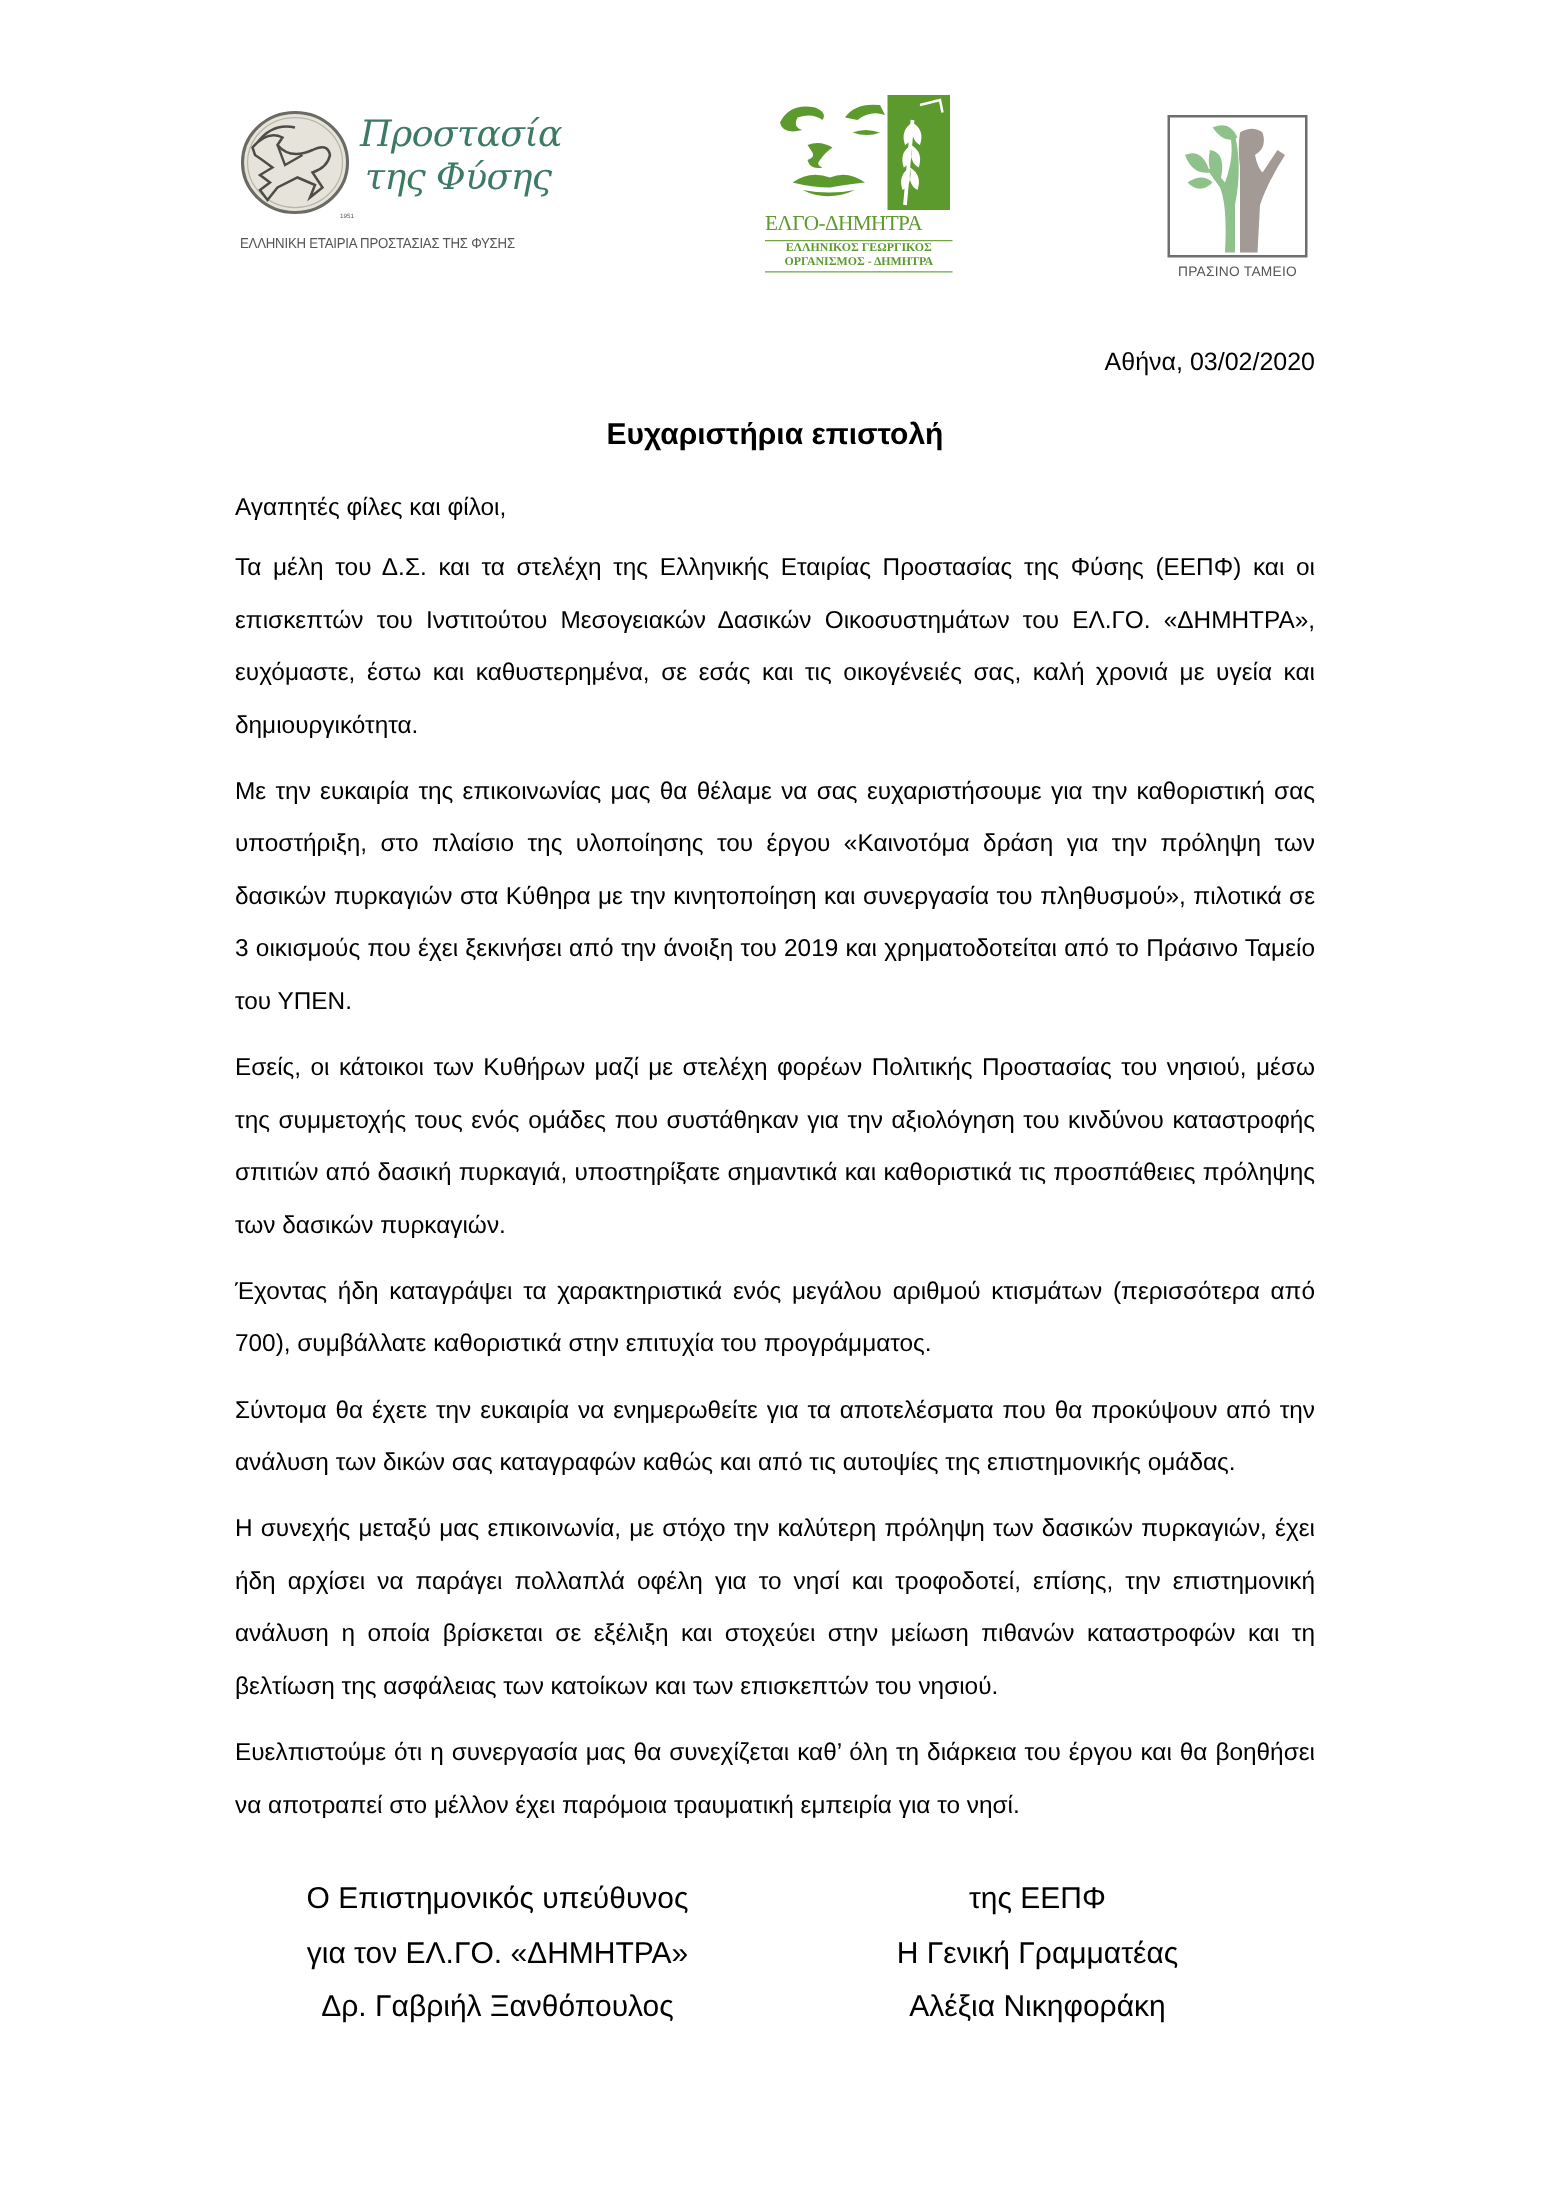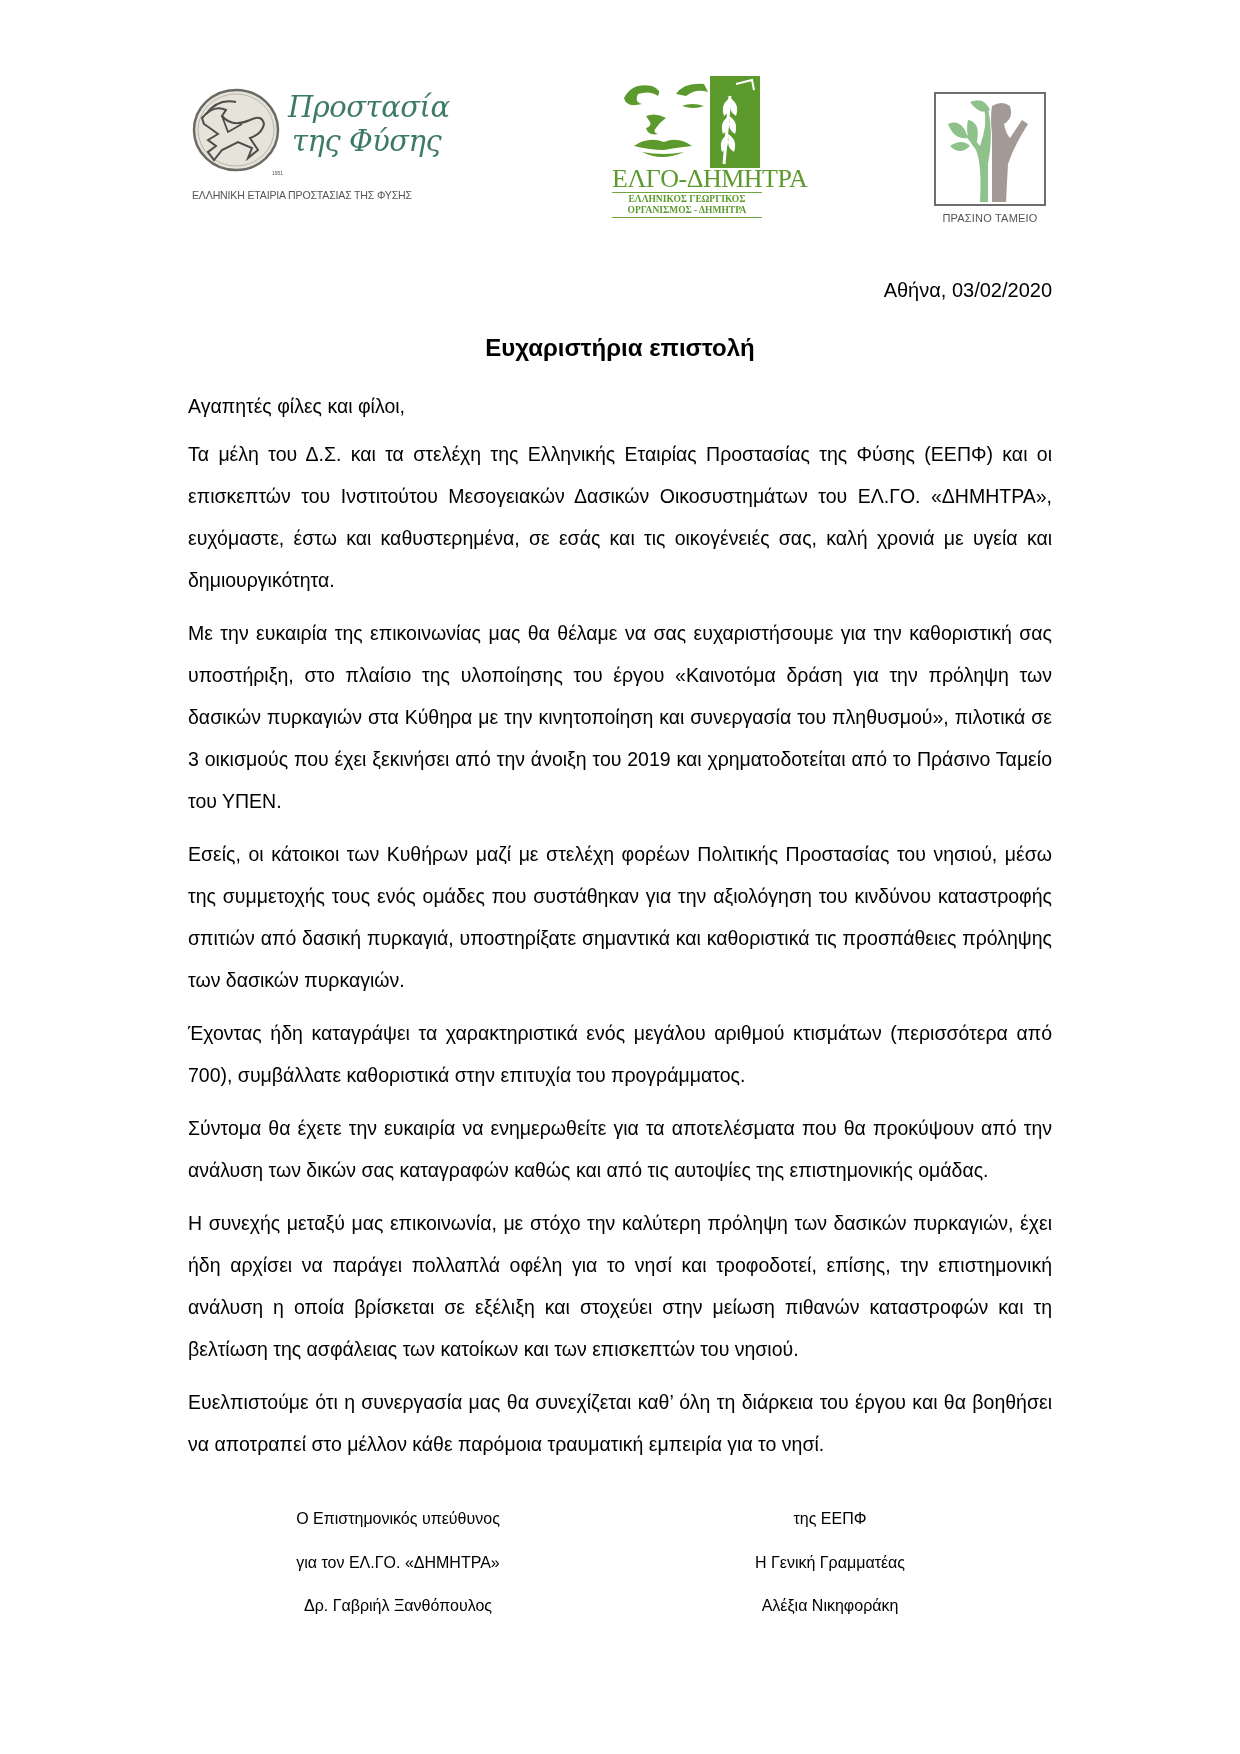--- a/index.html
+++ b/index.html
@@ -12,41 +12,41 @@
   .logo1 .coin { position: absolute; left: 2px; top: 2px; width: 88px; height: 84px; }
   .logo1 .title { position: absolute; left: 98px; top: 4px; font-family: "DejaVu Serif", serif;
                   font-style: italic; color: #3d7a63; font-size: 29px; line-height: 34px; letter-spacing: -0.5px; }
   .logo1 .year { position: absolute; left: 82px; top: 84px; font-size: 5px; color: #555; }
   .logo1 .caption { position: absolute; left: 2px; top: 103px; font-size: 11.5px; color: #555; letter-spacing: -0.2px;
                     transform: scaleX(0.92); transform-origin: left top; white-space: nowrap; }
 
   
   .logo2 { left: 612px; top: 76px; width: 160px; height: 140px; }
   .logo2 .mark { position: absolute; left: 0; top: 0; width: 150px; height: 92px; }
-  .logo2 .name { position: absolute; left: 0; top: 92px; width: 150px; text-align: right;
-                 font-family: "Liberation Serif", serif; color: #5c9a2e; font-size: 26px; line-height: 22px;
+  .logo2 .name { position: absolute; left: 0; top: 92px; width: 150px; text-align: left;
+                 font-family: "Liberation Serif", serif; color: #5c9a2e; font-size: 17px; line-height: 22px;
                  letter-spacing: -0.5px; white-space: nowrap; }
   .logo2 .rule { position: absolute; left: 0; width: 150px; height: 1px; background: #6fa63e; }
   .logo2 .sub { position: absolute; left: 0; width: 150px; text-align: center; font-family: "Liberation Serif", serif;
                 color: #5c9a2e; font-size: 9.5px; font-weight: bold; line-height: 11px; white-space: nowrap; }
 
   
   .logo3 { left: 934px; top: 92px; width: 116px; height: 140px; }
   .logo3 .box { position: absolute; left: 0; top: 0; width: 108px; height: 110px; border: 2px solid #6e6e6e; }
   .logo3 .caption { position: absolute; left: -6px; top: 120px; width: 124px; text-align: center; font-size: 11px;
                     color: #555; letter-spacing: 0.2px; white-space: nowrap; }
 
   .date { right: 188px; top: 279px; font-size: 20px; }
   .doc-title { left: 0; width: 1240px; top: 334px; text-align: center; font-size: 24px; font-weight: bold; }
 
   .body { left: 188px; width: 864px; top: 385px; font-size: 19.5px; }
   .body p { margin: 0 0 11px 0; line-height: 42px; text-align: justify; }
   .body p.greeting { margin-bottom: 6px; }
 
-  .sig { top: 1497px; width: 320px; text-align: center; font-size: 16px; line-height: 43.5px; }
+  .sig { top: 1497px; width: 320px; text-align: center; font-size: 24px; line-height: 43.5px; }
   .sig.left { left: 238px; }
   .sig.right { left: 670px; }
   .sig div { white-space: nowrap; }
 </style>
 </head>
 <body>
 
 <div class="abs logo1">
   <svg class="coin" viewBox="0 0 88 84">
     <ellipse cx="44" cy="42" rx="42" ry="40" fill="#e6e3da" stroke="#6b6b66" stroke-width="2.5"></ellipse>
@@ -111,21 +111,21 @@
 <div class="abs doc-title">Ευχαριστήρια επιστολή</div>
 
 <div class="abs body">
   <p class="greeting">Αγαπητές φίλες και φίλοι,</p>
   <p>Τα μέλη του Δ.Σ. και τα στελέχη της Ελληνικής Εταιρίας Προστασίας της Φύσης (ΕΕΠΦ) και οι επισκεπτών του Ινστιτούτου Μεσογειακών Δασικών Οικοσυστημάτων του ΕΛ.ΓΟ. «ΔΗΜΗΤΡΑ», ευχόμαστε, έστω και καθυστερημένα, σε εσάς και τις οικογένειές σας, καλή χρονιά με υγεία και δημιουργικότητα.</p>
   <p>Με την ευκαιρία της επικοινωνίας μας θα θέλαμε να σας ευχαριστήσουμε για την καθοριστική σας υποστήριξη, στο πλαίσιο της υλοποίησης του έργου «Καινοτόμα δράση για την πρόληψη των δασικών πυρκαγιών στα Κύθηρα με την κινητοποίηση και συνεργασία του πληθυσμού», πιλοτικά σε 3 οικισμούς που έχει ξεκινήσει από την άνοιξη του 2019 και χρηματοδοτείται από το Πράσινο Ταμείο του ΥΠΕΝ.</p>
   <p>Εσείς, οι κάτοικοι των Κυθήρων μαζί με στελέχη φορέων Πολιτικής Προστασίας του νησιού, μέσω της συμμετοχής τους ενός ομάδες που συστάθηκαν για την αξιολόγηση του κινδύνου καταστροφής σπιτιών από δασική πυρκαγιά, υποστηρίξατε σημαντικά και καθοριστικά τις προσπάθειες πρόληψης των δασικών πυρκαγιών.</p>
   <p>Έχοντας ήδη καταγράψει τα χαρακτηριστικά ενός μεγάλου αριθμού κτισμάτων (περισσότερα από 700), συμβάλλατε καθοριστικά στην επιτυχία του προγράμματος.</p>
   <p>Σύντομα θα έχετε την ευκαιρία να ενημερωθείτε για τα αποτελέσματα που θα προκύψουν από την ανάλυση των δικών σας καταγραφών καθώς και από τις αυτοψίες της επιστημονικής ομάδας.</p>
   <p>Η συνεχής μεταξύ μας επικοινωνία, με στόχο την καλύτερη πρόληψη των δασικών πυρκαγιών, έχει ήδη αρχίσει να παράγει πολλαπλά οφέλη για το νησί και τροφοδοτεί, επίσης, την επιστημονική ανάλυση η οποία βρίσκεται σε εξέλιξη και στοχεύει στην μείωση πιθανών καταστροφών και τη βελτίωση της ασφάλειας των κατοίκων και των επισκεπτών του νησιού.</p>
-  <p>Ευελπιστούμε ότι η συνεργασία μας θα συνεχίζεται καθ’ όλη τη διάρκεια του έργου και θα βοηθήσει να αποτραπεί στο μέλλον κάθε παρόμοια τραυματική εμπειρία για το νησί.</p>
+  <p>Ευελπιστούμε ότι η συνεργασία μας θα συνεχίζεται καθ’ όλη τη διάρκεια του έργου και θα βοηθήσει να αποτραπεί στο μέλλον έχει παρόμοια τραυματική εμπειρία για το νησί.</p>
 </div>
 
 <div class="abs sig left">
   <div>Ο Επιστημονικός υπεύθυνος</div>
   <div>για τον ΕΛ.ΓΟ. «ΔΗΜΗΤΡΑ»</div>
   <div>Δρ. Γαβριήλ Ξανθόπουλος</div>
 </div>
 <div class="abs sig right">
   <div>της ΕΕΠΦ</div>
   <div>Η Γενική Γραμματέας</div>

